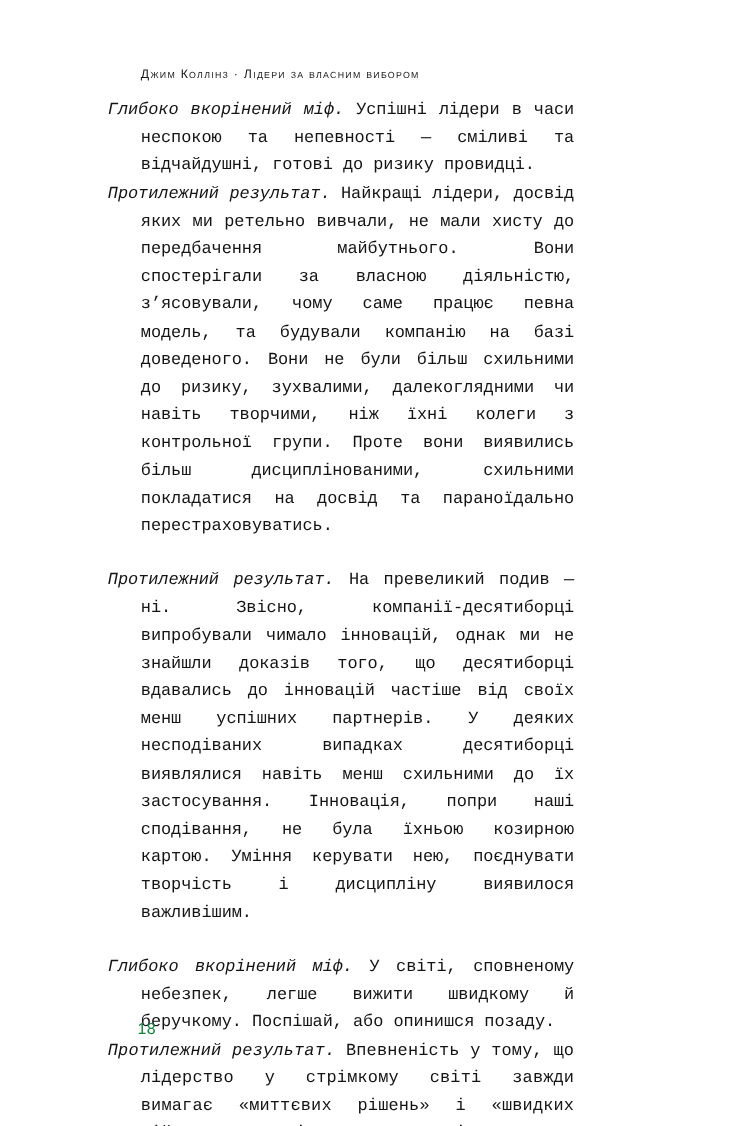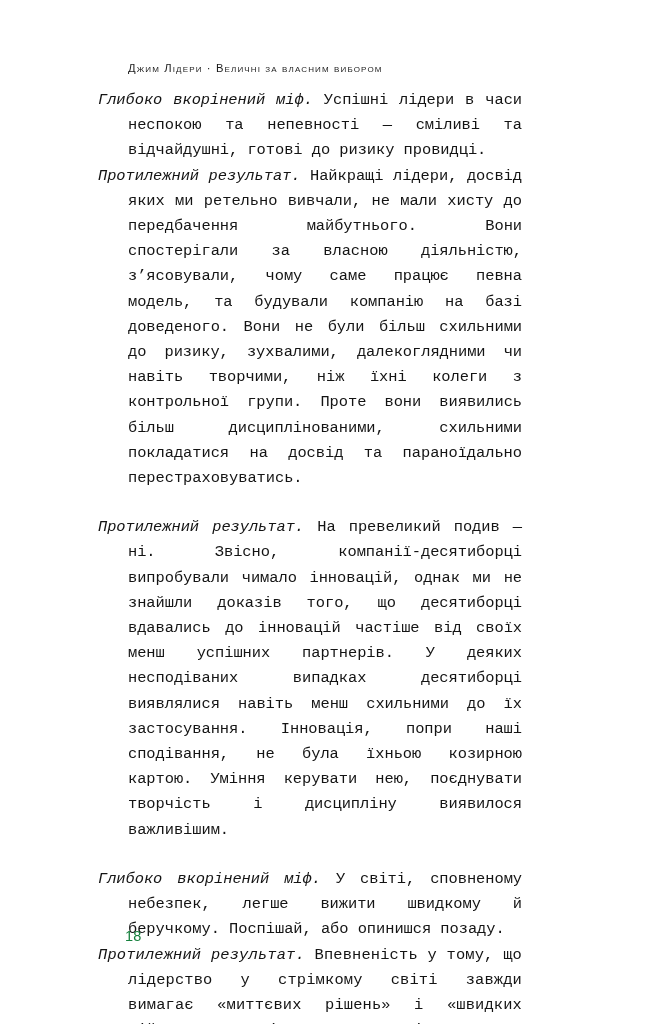--- a/index.html
+++ b/index.html
@@ -83,21 +83,21 @@
     color: #15803d;
     letter-spacing: 0.3px;
   }
 </style>
 </head>
 <body>
 
 <div class="page">
 
   <div class="running-head">
-    <span>Джим Лідери · Величні за власним вибором</span>
+    <span>Джим Коллінз · Лідери за власним вибором</span>
   </div>
 
   <div class="column">
 
     <div class="block">
       <p class="para tight"><span class="lead">Глибоко вкорінений міф.</span><span> Успішні лідери в часи неспокою та непев­ності — сміливі та відчайдушні, готові до ризику провидці.</span></p>
       <p class="para tight"><span class="lead">Протилежний результат.</span><span> Найкращі лідери, досвід яких ми ретель­но вивчали, не мали хисту до передбачення майбутнього. Во­ни спостерігали за власною діяльністю, з’ясовували, чому саме працює певна модель, та будували компанію на базі доведеного. Вони не були більш схильними до ризику, зухвалими, далеко­глядними чи навіть творчими, ніж їхні колеги з контрольної гру­пи. Проте вони виявились більш дисциплінованими, схильними покладатися на досвід та параноїдально перестраховуватись.</span></p>
     </div>
 
     <div class="block">

